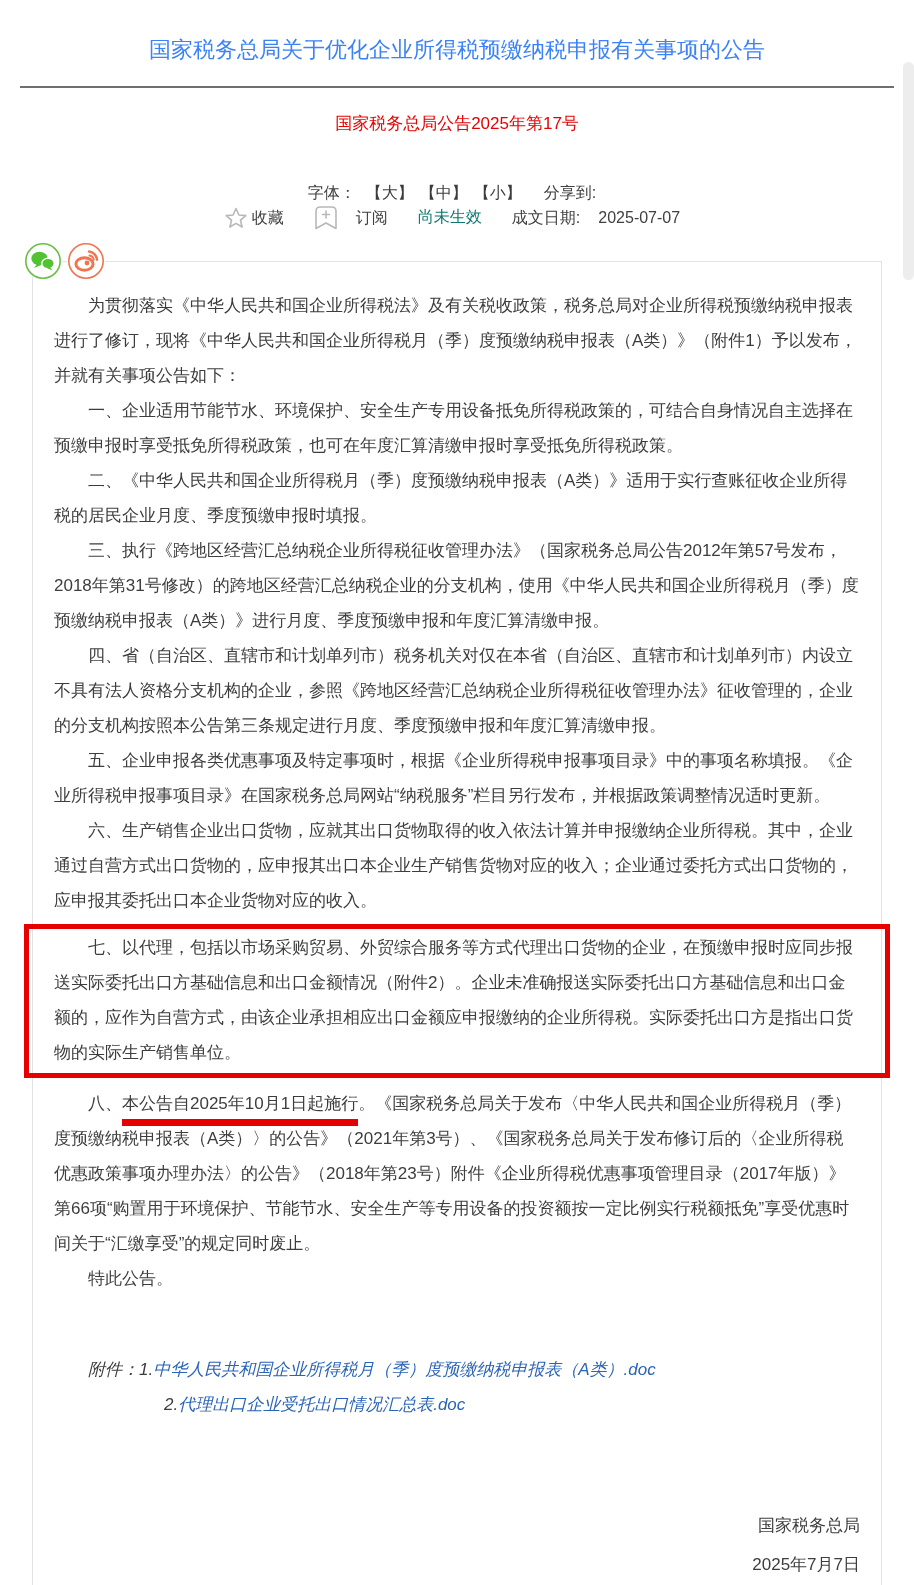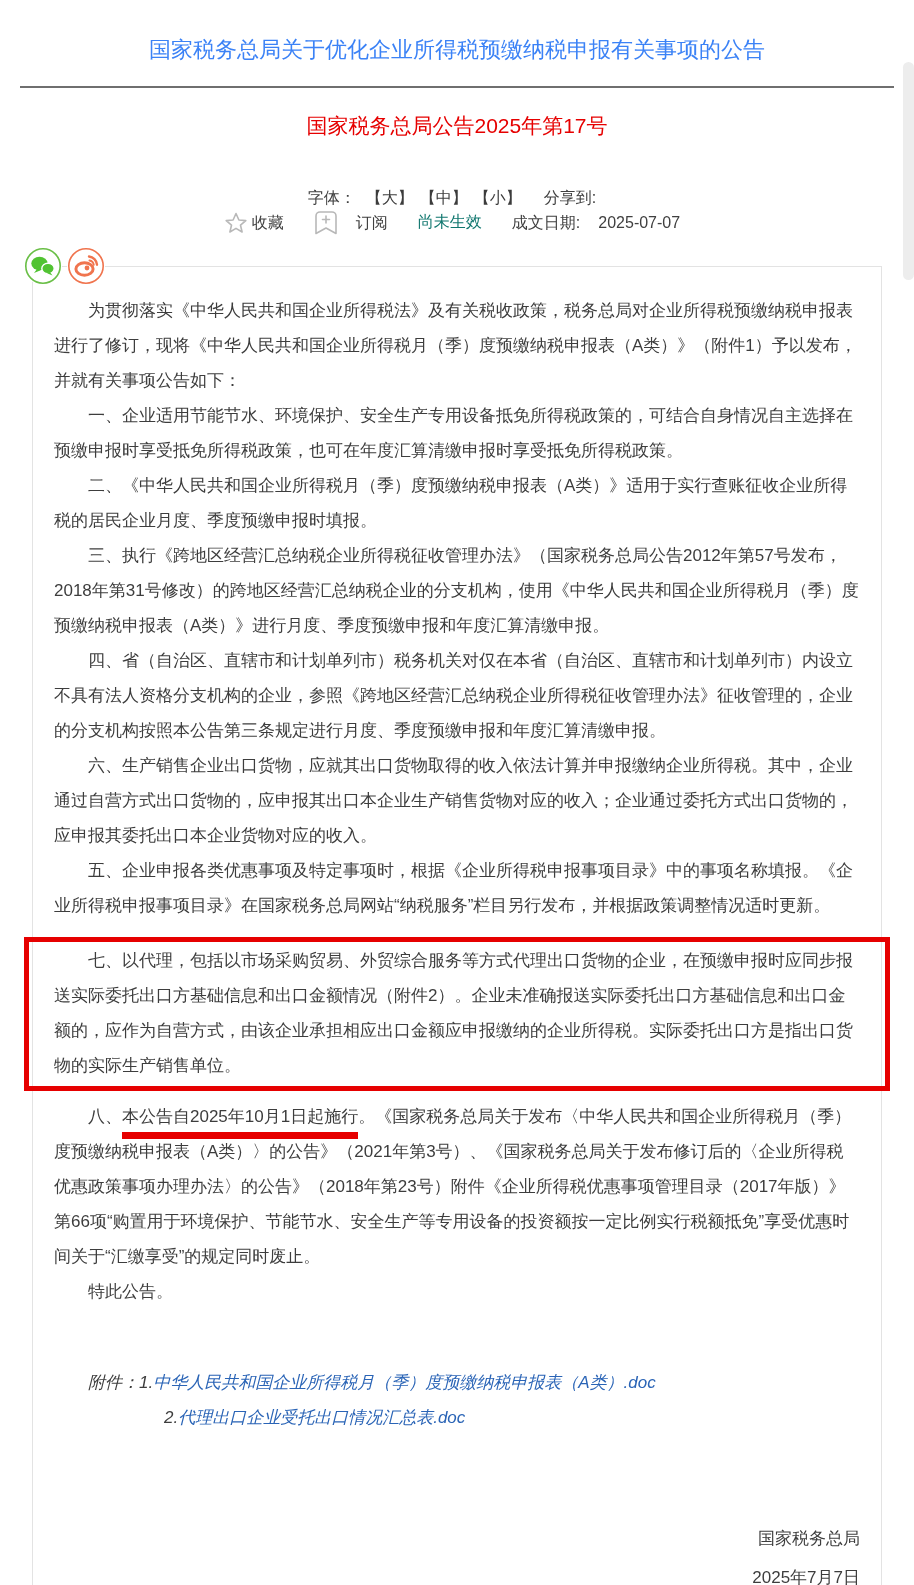--- a/index.html
+++ b/index.html
@@ -22,21 +22,21 @@
   }
   .title-divider {
     margin: 20px 20px 0;
     border: none;
     border-top: 2px solid #6f6f6f;
     height: 0;
   }
   .doc-number {
     margin-top: 24px;
     text-align: center;
-    font-size: 21px;
+    font-size: 17px;
     color: #e60000;
   }
 
   
   .toolbar {
     margin: 46px 32px 0 22px;
     display: flex;
     justify-content: space-between;
     align-items: center;
     font-size: 16px;
@@ -68,21 +68,21 @@
     border: 1px solid #e3e3e3;
     padding: 26px 21px 40px;
     font-size: 17px;
     line-height: 35px;
     color: #3d3d3d;
   }
   .content-box p { text-indent: 2em; }
 
   .red-box {
     border: 5px solid #e60000;
-    margin: 14px -30px 8px;
+    margin: 6px -30px 8px;
     padding: 1px 25px 3px;
   }
   .red-underline {
     border-bottom: 7px solid #e60000;
     padding-bottom: 6px;
   }
 
   
   .attachments { margin-top: 56px; font-style: italic; }
   .att-row-1 { text-indent: 2em; }
@@ -159,22 +159,22 @@
         <path d="M22.5 13.5 a5 5 0 0 1 4.2 4.3" fill="none" stroke="#f0744e" stroke-width="2" stroke-linecap="round"></path>
       </svg>
     </div>
 
     <div class="content-box">
       <p>为贯彻落实《中华人民共和国企业所得税法》及有关税收政策，税务总局对企业所得税预缴纳税申报表进行了修订，现将《中华人民共和国企业所得税月（季）度预缴纳税申报表（A类）》（附件1）予以发布，并就有关事项公告如下：</p>
       <p>一、企业适用节能节水、环境保护、安全生产专用设备抵免所得税政策的，可结合自身情况自主选择在预缴申报时享受抵免所得税政策，也可在年度汇算清缴申报时享受抵免所得税政策。</p>
       <p>二、《中华人民共和国企业所得税月（季）度预缴纳税申报表（A类）》适用于实行查账征收企业所得税的居民企业月度、季度预缴申报时填报。</p>
       <p>三、执行《跨地区经营汇总纳税企业所得税征收管理办法》（国家税务总局公告2012年第57号发布，2018年第31号修改）的跨地区经营汇总纳税企业的分支机构，使用《中华人民共和国企业所得税月（季）度预缴纳税申报表（A类）》进行月度、季度预缴申报和年度汇算清缴申报。</p>
       <p>四、省（自治区、直辖市和计划单列市）税务机关对仅在本省（自治区、直辖市和计划单列市）内设立不具有法人资格分支机构的企业，参照《跨地区经营汇总纳税企业所得税征收管理办法》征收管理的，企业的分支机构按照本公告第三条规定进行月度、季度预缴申报和年度汇算清缴申报。</p>
+      <p>五、企业申报各类优惠事项及特定事项时，根据《企业所得税申报事项目录》中的事项名称填报。《企业所得税申报事项目录》在国家税务总局网站“纳税服务”栏目另行发布，并根据政策调整情况适时更新。</p>
       <p>六、生产销售企业出口货物，应就其出口货物取得的收入依法计算并申报缴纳企业所得税。其中，企业通过自营方式出口货物的，应申报其出口本企业生产销售货物对应的收入；企业通过委托方式出口货物的，应申报其委托出口本企业货物对应的收入。</p>
-      <p>五、企业申报各类优惠事项及特定事项时，根据《企业所得税申报事项目录》中的事项名称填报。《企业所得税申报事项目录》在国家税务总局网站“纳税服务”栏目另行发布，并根据政策调整情况适时更新。</p>
 
       <div class="red-box">
         <p>七、以代理，包括以市场采购贸易、外贸综合服务等方式代理出口货物的企业，在预缴申报时应同步报送实际委托出口方基础信息和出口金额情况（附件2）。企业未准确报送实际委托出口方基础信息和出口金额的，应作为自营方式，由该企业承担相应出口金额应申报缴纳的企业所得税。实际委托出口方是指出口货物的实际生产销售单位。</p>
       </div>
 
       <p><span>八、</span><span class="red-underline">本公告自2025年10月1日起施行</span><span>。《国家税务总局关于发布〈中华人民共和国企业所得税月（季）度预缴纳税申报表（A类）〉的公告》（2021年第3号）、《国家税务总局关于发布修订后的〈企业所得税优惠政策事项办理办法〉的公告》（2018年第23号）附件《企业所得税优惠事项管理目录（2017年版）》第66项“购置用于环境保护、节能节水、安全生产等专用设备的投资额按一定比例实行税额抵免”享受优惠时间关于“汇缴享受”的规定同时废止。</span></p>
 
       <p>特此公告。</p>
 
       <div class="attachments">

